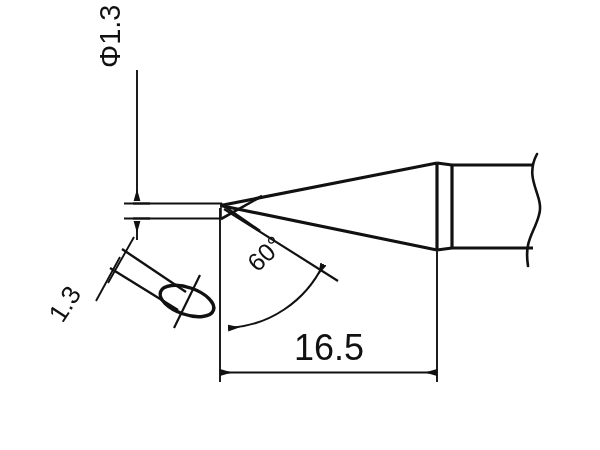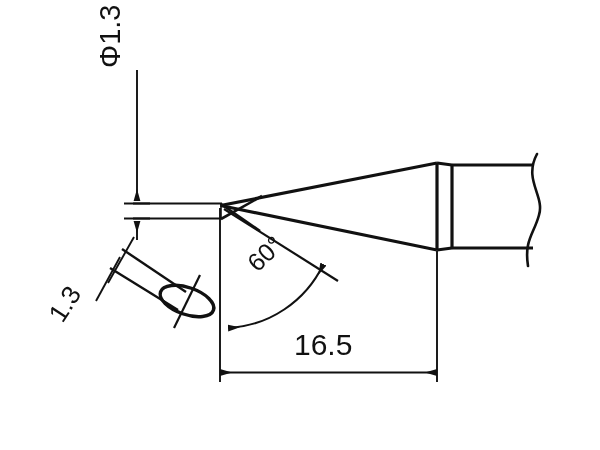--- a/index.html
+++ b/index.html
@@ -35,21 +35,21 @@
     left: 96px;
     top: 68px;
     font-size: 29px;
     transform: rotate(-90deg);
     transform-origin: 0 0;
     letter-spacing: 0px;
   }
   #label-len {
     left: 294px;
     top: 330px;
-    font-size: 30px;
+    font-size: 36px;
   }
   #label-ang {
     left: 243px;
     top: 258px;
     font-size: 25px;
     transform: rotate(-44deg);
     transform-origin: 0 0;
   }
   #label-flat {
     left: 44px;

